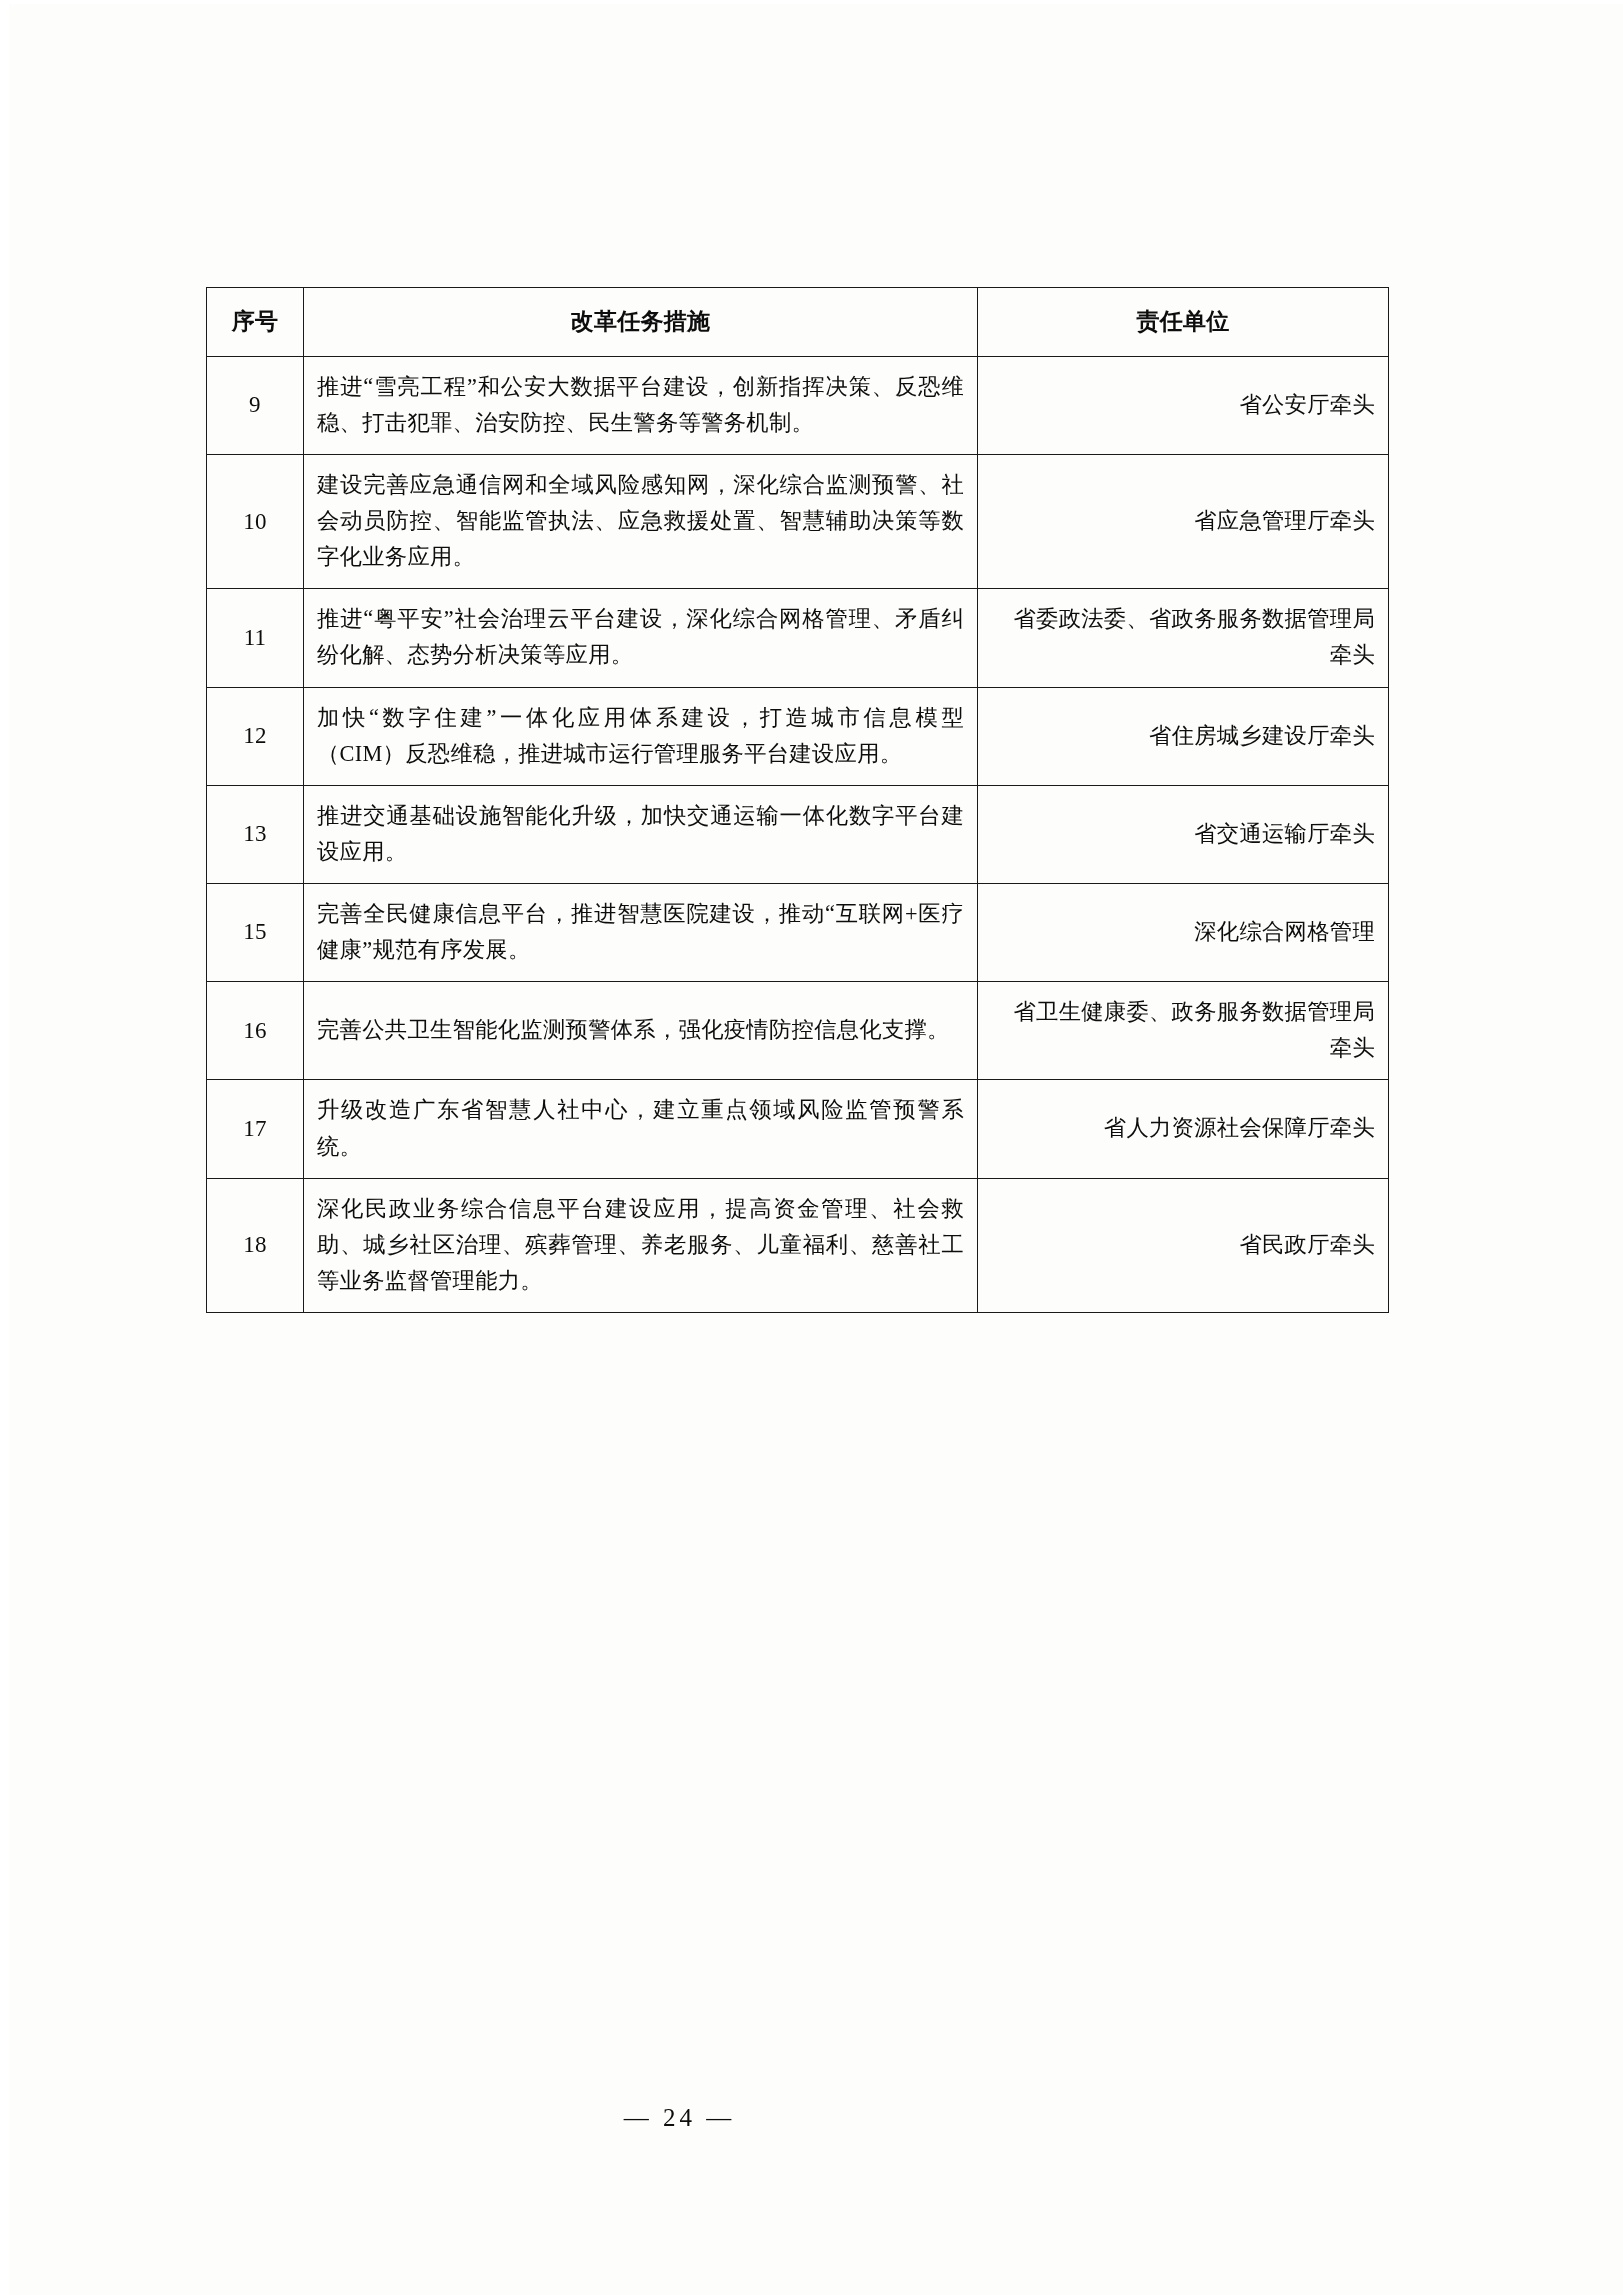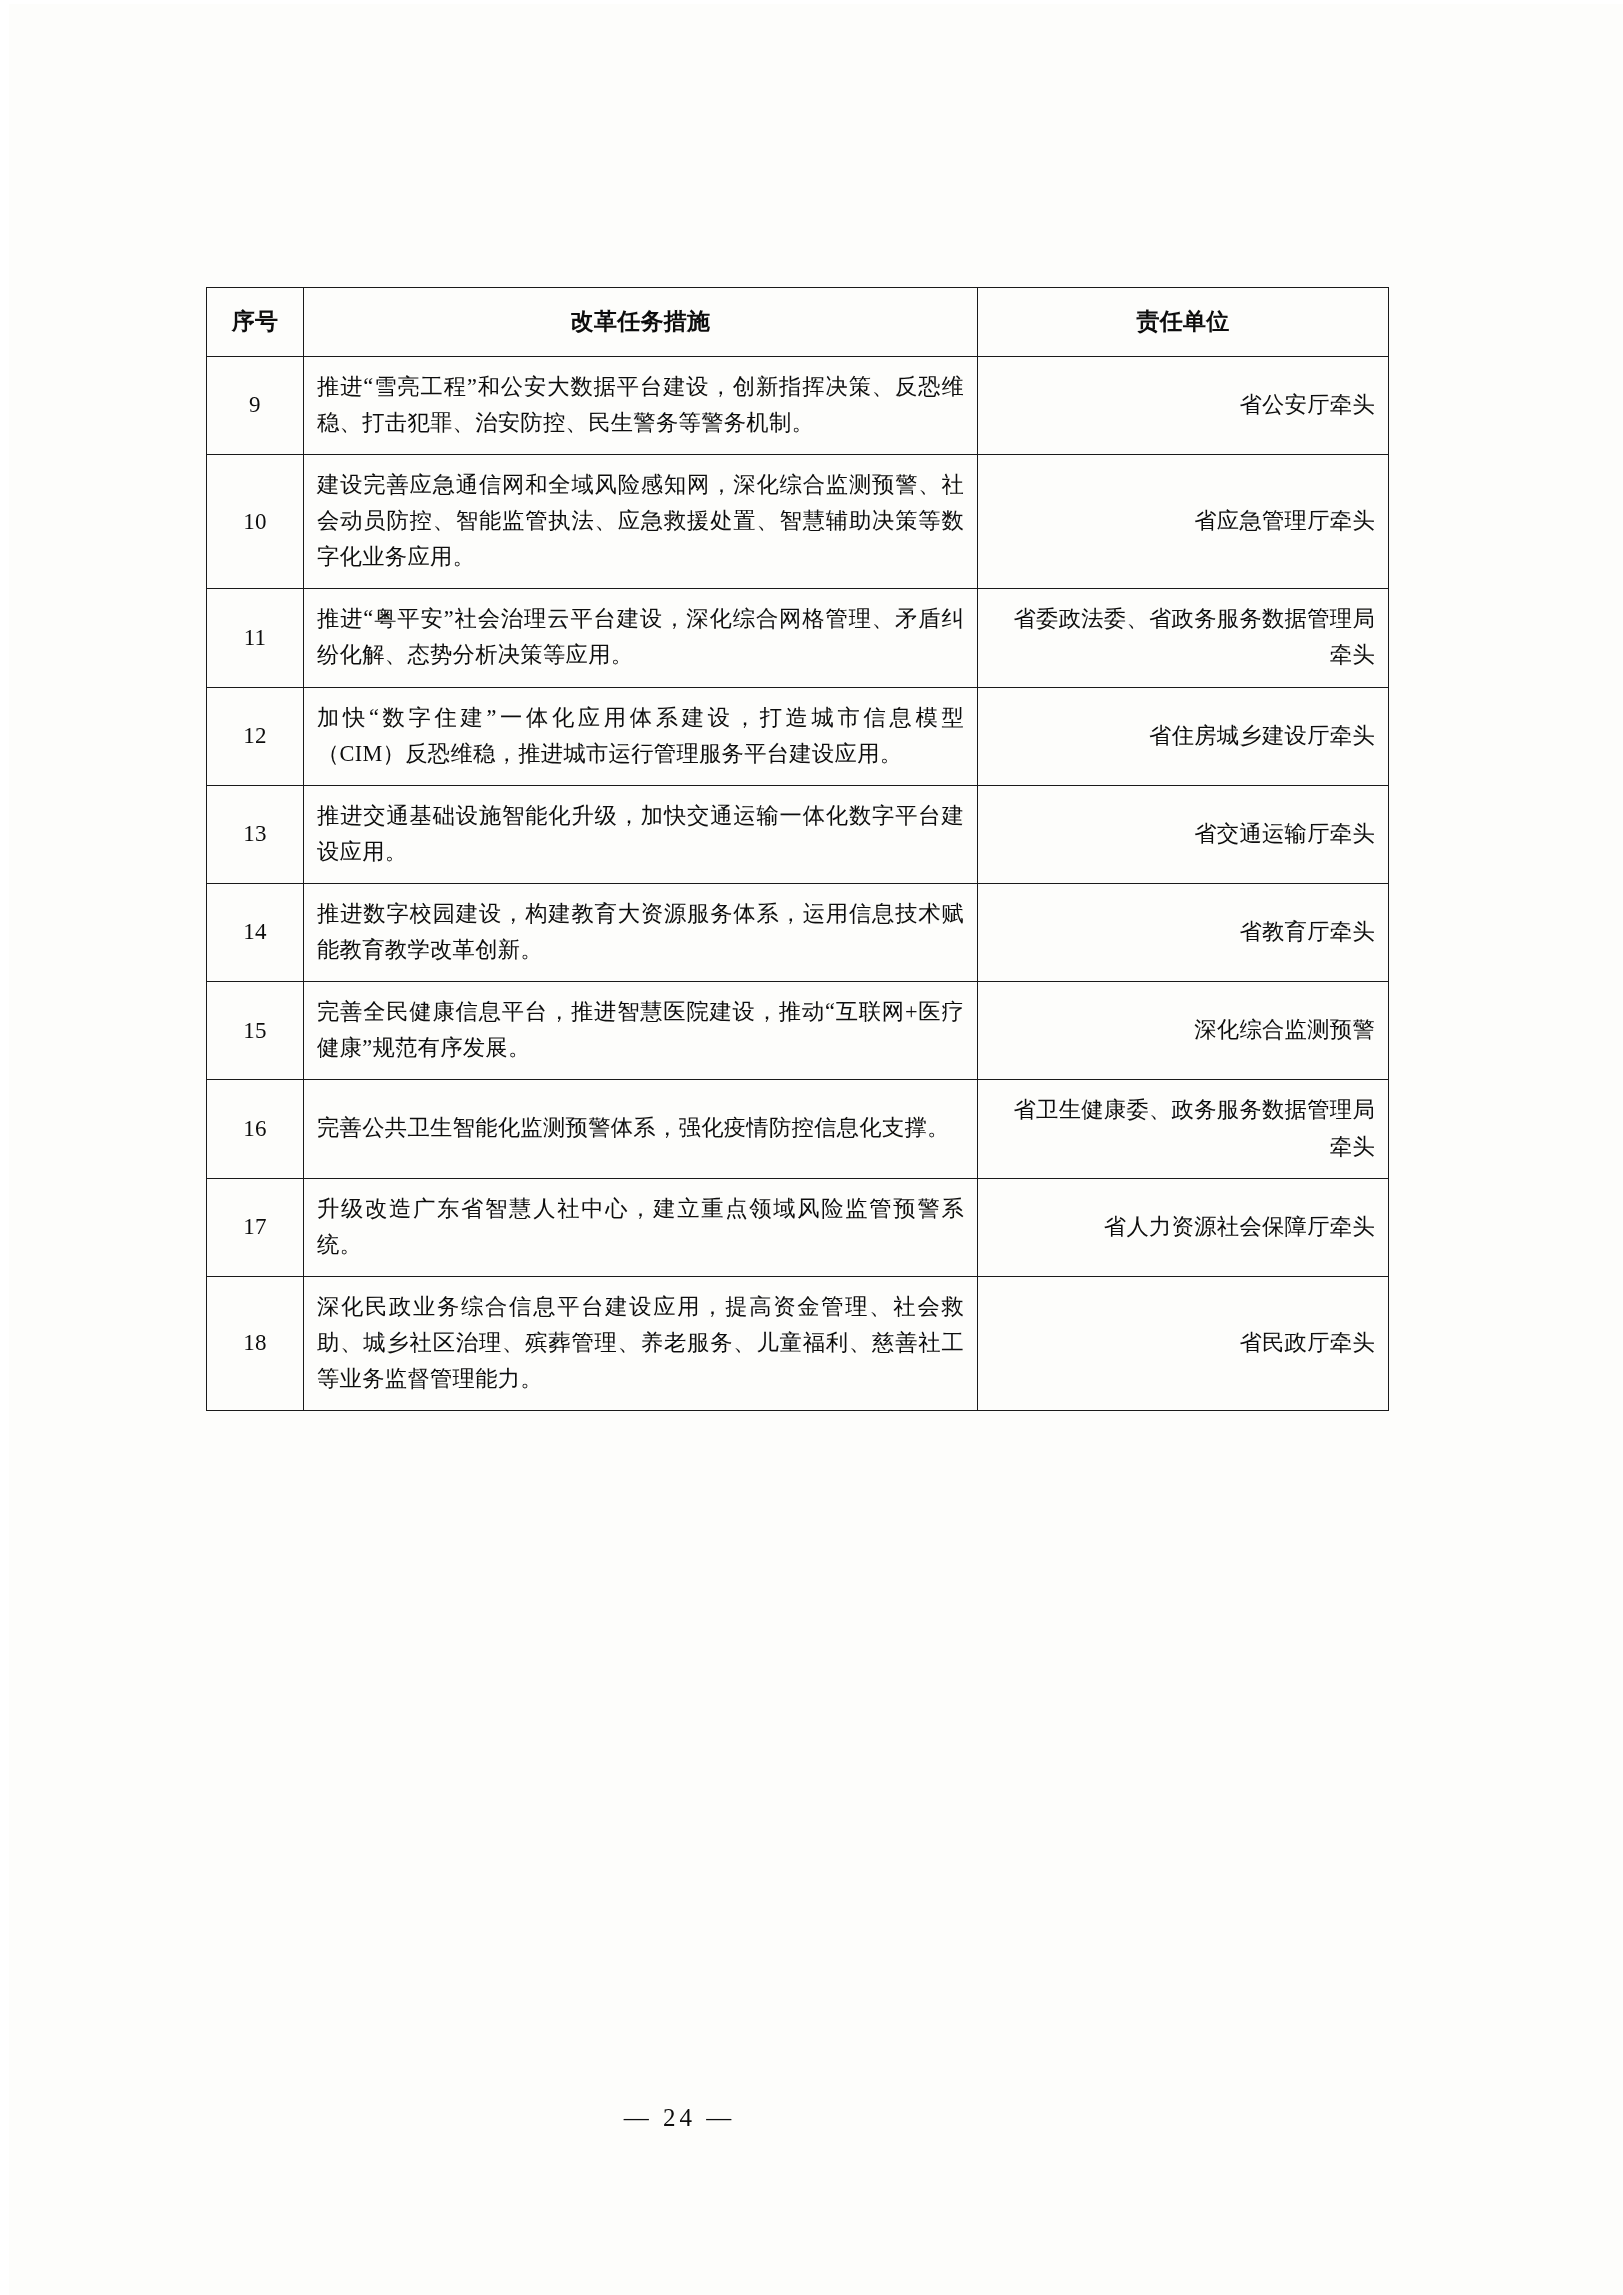--- a/index.html
+++ b/index.html
@@ -115,28 +115,23 @@
         <td class="seq">12</td>
         <td class="task">加快“数字住建”一体化应用体系建设，打造城市信息模型（CIM）反恐维稳，推进城市运行管理服务平台建设应用。</td>
         <td class="unit">省住房城乡建设厅牵头</td>
       </tr>
       <tr>
         <td class="seq">13</td>
         <td class="task">推进交通基础设施智能化升级，加快交通运输一体化数字平台建设应用。</td>
         <td class="unit">省交通运输厅牵头</td>
       </tr>
       <tr>
-        <td class="seq">14</td>
-        <td class="task">推进数字校园建设，构建教育大资源服务体系，运用信息技术赋能教育教学改革创新。</td>
-        <td class="unit">省教育厅牵头</td>
-      </tr>
-      <tr>
         <td class="seq">15</td>
         <td class="task">完善全民健康信息平台，推进智慧医院建设，推动“互联网+医疗健康”规范有序发展。</td>
-        <td class="unit">深化综合监测预警</td>
+        <td class="unit">深化综合网格管理</td>
       </tr>
       <tr>
         <td class="seq">16</td>
         <td class="task">完善公共卫生智能化监测预警体系，强化疫情防控信息化支撑。</td>
         <td class="unit">省卫生健康委、政务服务数据管理局牵头</td>
       </tr>
       <tr>
         <td class="seq">17</td>
         <td class="task">升级改造广东省智慧人社中心，建立重点领域风险监管预警系统。</td>
         <td class="unit">省人力资源社会保障厅牵头</td>

